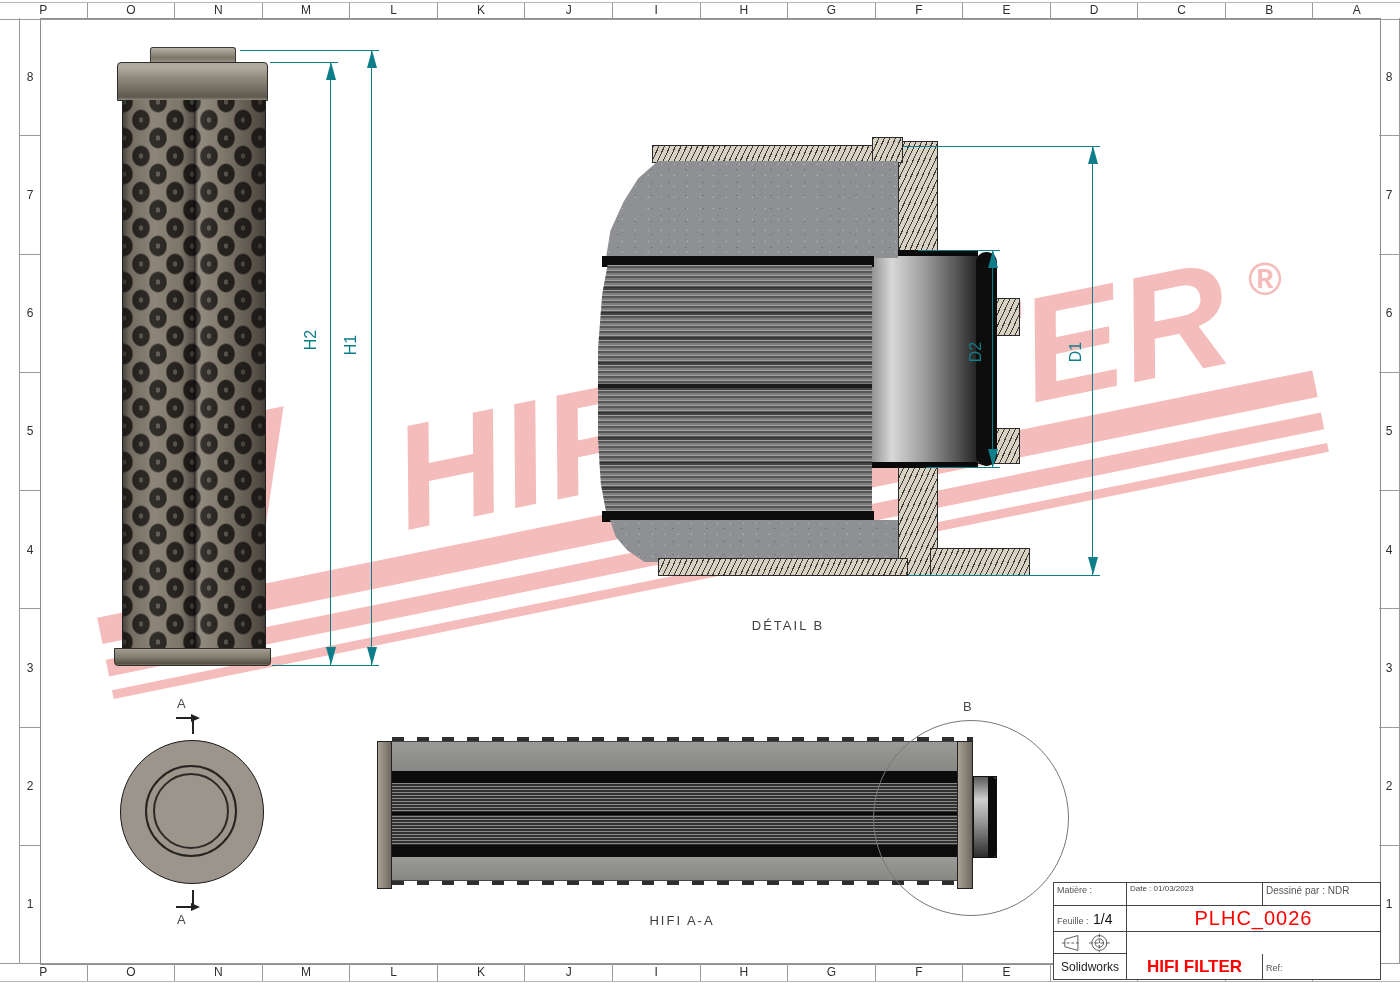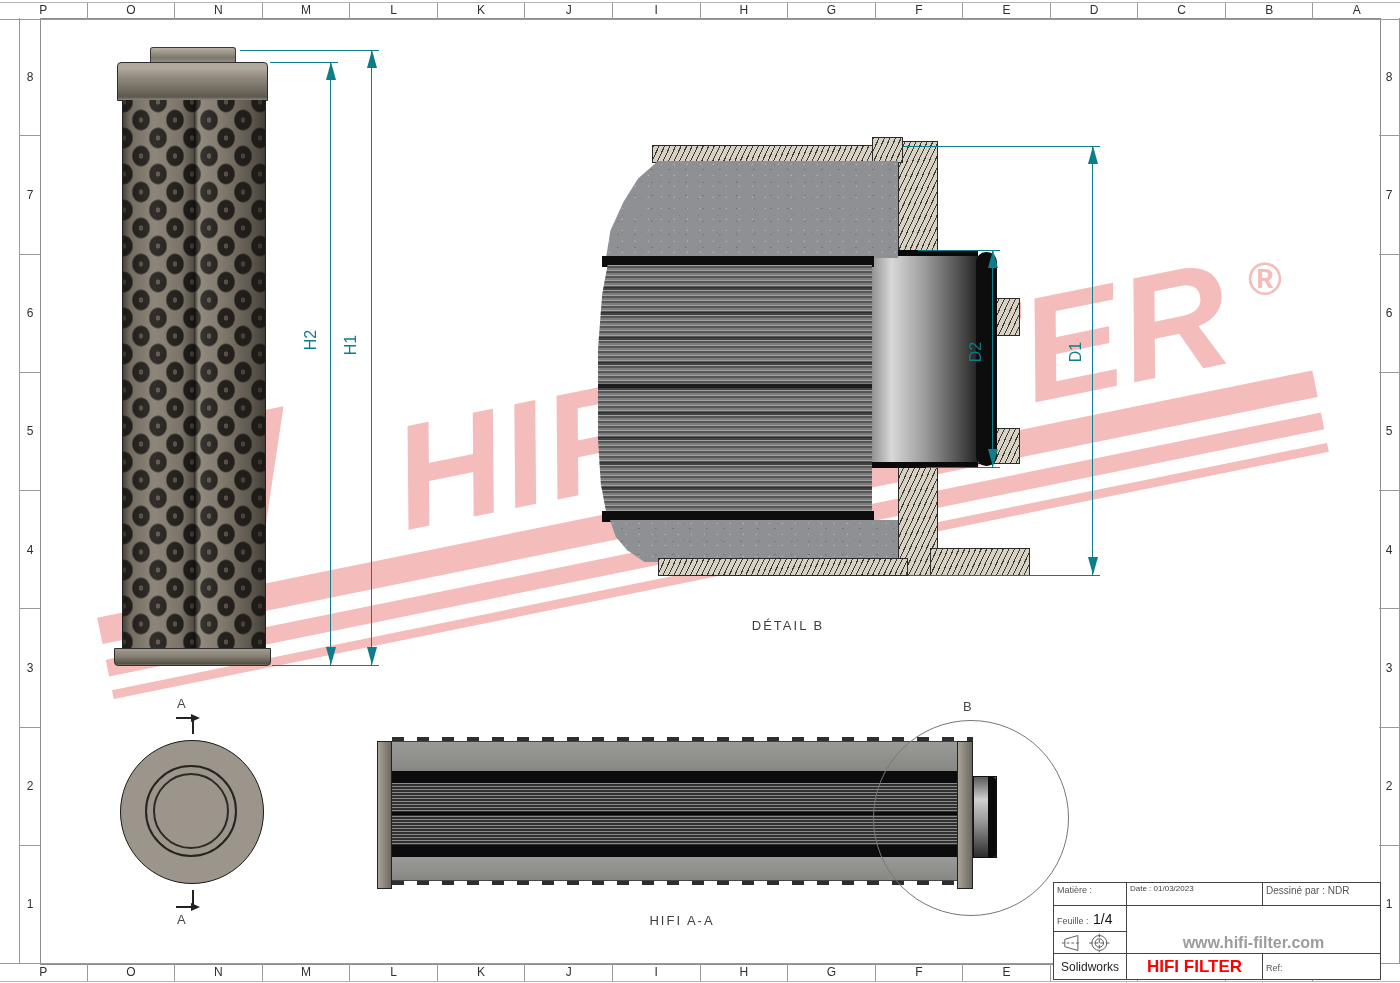--- a/index.html
+++ b/index.html
@@ -301,31 +301,31 @@
   <div class="view-label" style="left:592px;top:913px;width:180px;">HIFI A-A</div>
 
   <div class="tb">
     <div class="cell tbc-material lab">Matière :</div>
     <div class="cell tbc-date">Date : 01/03/2023</div>
     <div class="cell tbc-drawn">Dessiné par : NDR</div>
     <div class="cell tbc-sheet">
       <span class="lab">Feuille :</span>
       <span class="num">1/4</span>
     </div>
+    <div class="cell tbc-part">PLHC_0026</div>
     <div class="cell tbc-proj">
       <svg width="56" height="20" viewBox="0 0 60 20">
         <g fill="none" stroke="#555" stroke-width="1">
           <path d="M3 6 L17 2 L17 18 L3 14 Z"></path>
           <line x1="0" y1="10" x2="20" y2="10" stroke-dasharray="3 2"></line>
           <circle cx="40" cy="10" r="8"></circle>
           <circle cx="40" cy="10" r="4.5"></circle>
           <line x1="29" y1="10" x2="51" y2="10" stroke-dasharray="4 2"></line>
           <line x1="40" y1="0" x2="40" y2="20" stroke-dasharray="4 2"></line>
         </g>
       </svg>
     </div>
-    <div class="cell tbc-web">www.hifi-filter.com</div>
     <div class="cell tbc-soft">Solidworks</div>
     <div class="cell tbc-brand">HIFI FILTER</div>
     <div class="cell tbc-ref lab">Ref:</div>
   </div>
 
 </div>
 
 </body></html>

